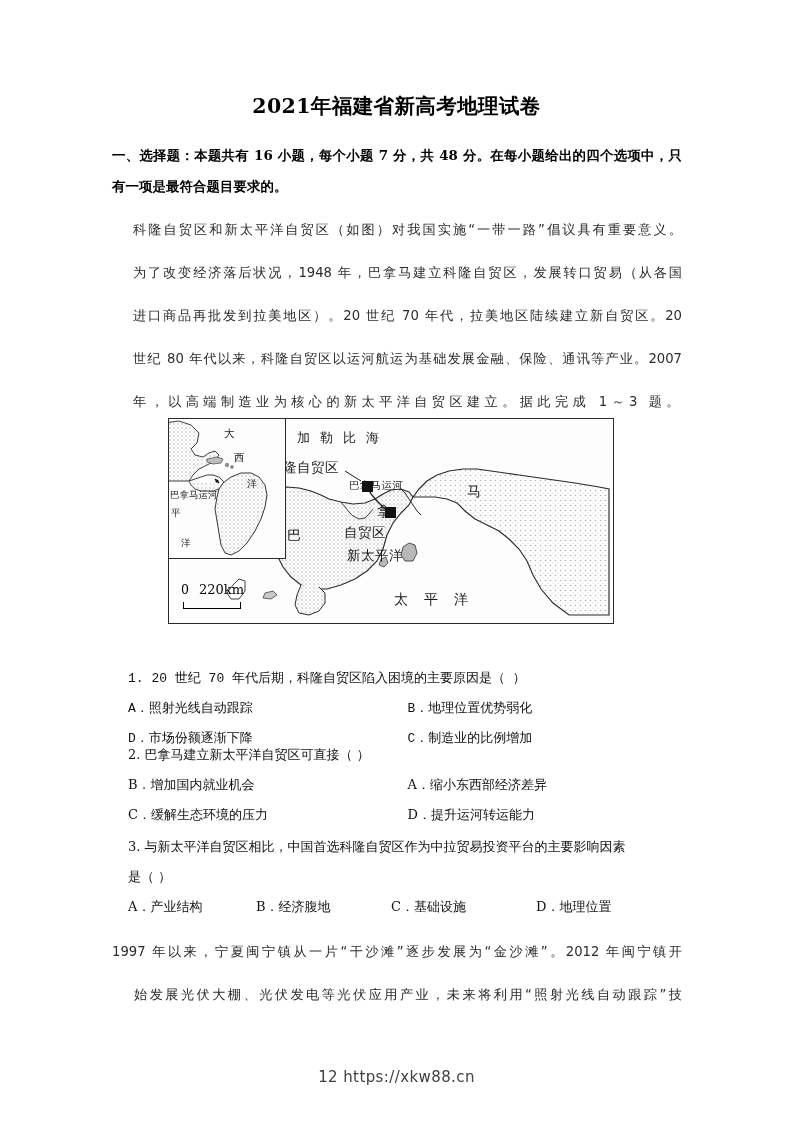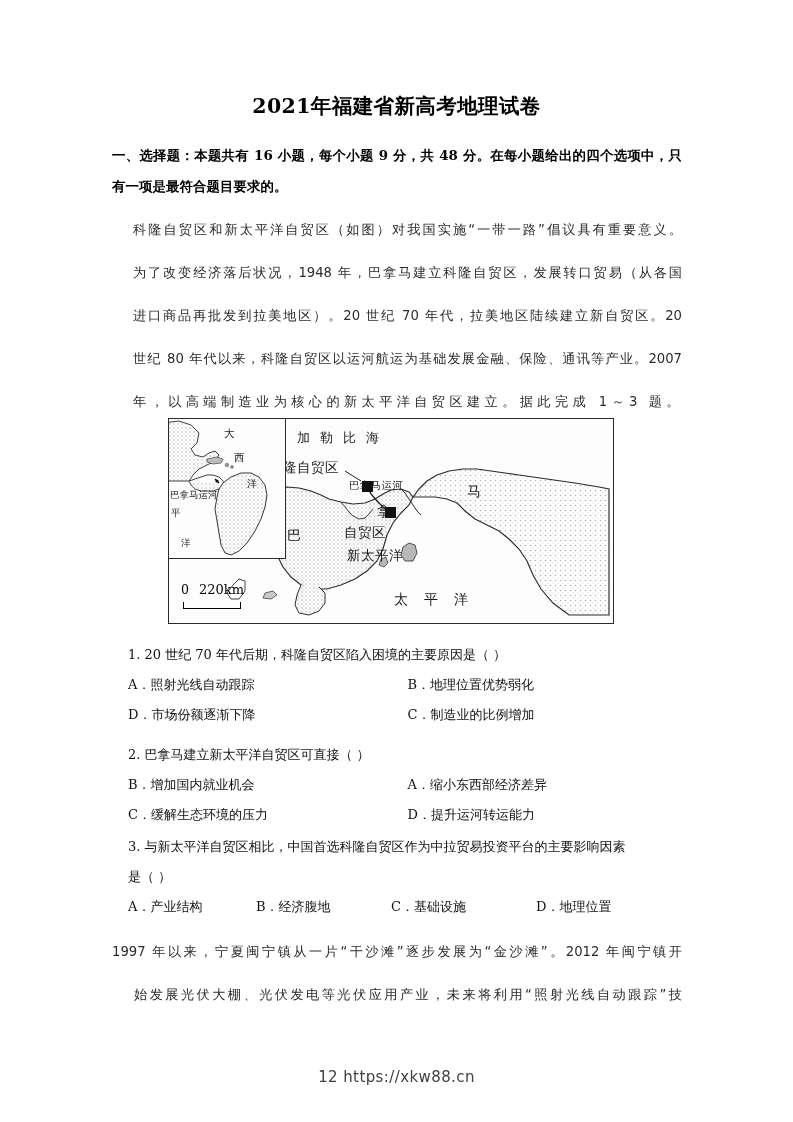--- a/index.html
+++ b/index.html
@@ -159,21 +159,21 @@
     display: flex;
     line-height: 30px;
     padding-left: 16px;
   }
   .opt-2col > div { width: 50%; }
   .opt-4col > div:nth-child(1) { width: 128px; }
   .opt-4col > div:nth-child(2) { width: 135px; }
   .opt-4col > div:nth-child(3) { width: 145px; }
   .opt-4col > div:nth-child(4) { width: 140px; }
 
-  .q1 { top: 640px; }
+  .q1 { top: 664px; font-family: Liberation Mono, monospace; }
   .q2 { top: 740px; }
   .q3 { top: 832px; }
 
   
   .passage-2 {
     position: absolute;
     left: 112px; top: 930px;
     width: 570px;
     font-size: 13.2px;
     line-height: 43px;
@@ -196,21 +196,21 @@
     letter-spacing: 0.4px;
   }
 </style>
 </head>
 <body>
 
 <div class="page">
 
   <div class="doc-title">2021年福建省新高考地理试卷</div>
 
-  <div class="section-intro">一、选择题：本题共有 16 小题，每个小题 9 分，共 48 分。在每小题给出的四个选项中，只有一项是最符合题目要求的。</div>
+  <div class="section-intro">一、选择题：本题共有 16 小题，每个小题 7 分，共 48 分。在每小题给出的四个选项中，只有一项是最符合题目要求的。</div>
 
   <div class="passage-1">
     <div>科隆自贸区和新太平洋自贸区（如图）对我国实施“一带一路”倡议具有重要意义。</div>
     <div>为了改变经济落后状况，1948 年，巴拿马建立科隆自贸区，发展转口贸易（从各国</div>
     <div>进口商品再批发到拉美地区）。20 世纪 70 年代，拉美地区陆续建立新自贸区。20</div>
     <div>世纪 80 年代以来，科隆自贸区以运河航运为基础发展金融、保险、通讯等产业。2007</div>
     <div class="lastline">年，以高端制造业为核心的新太平洋自贸区建立。据此完成 1～3 题。</div>
   </div>
 
   <div class="figure-wrap">

